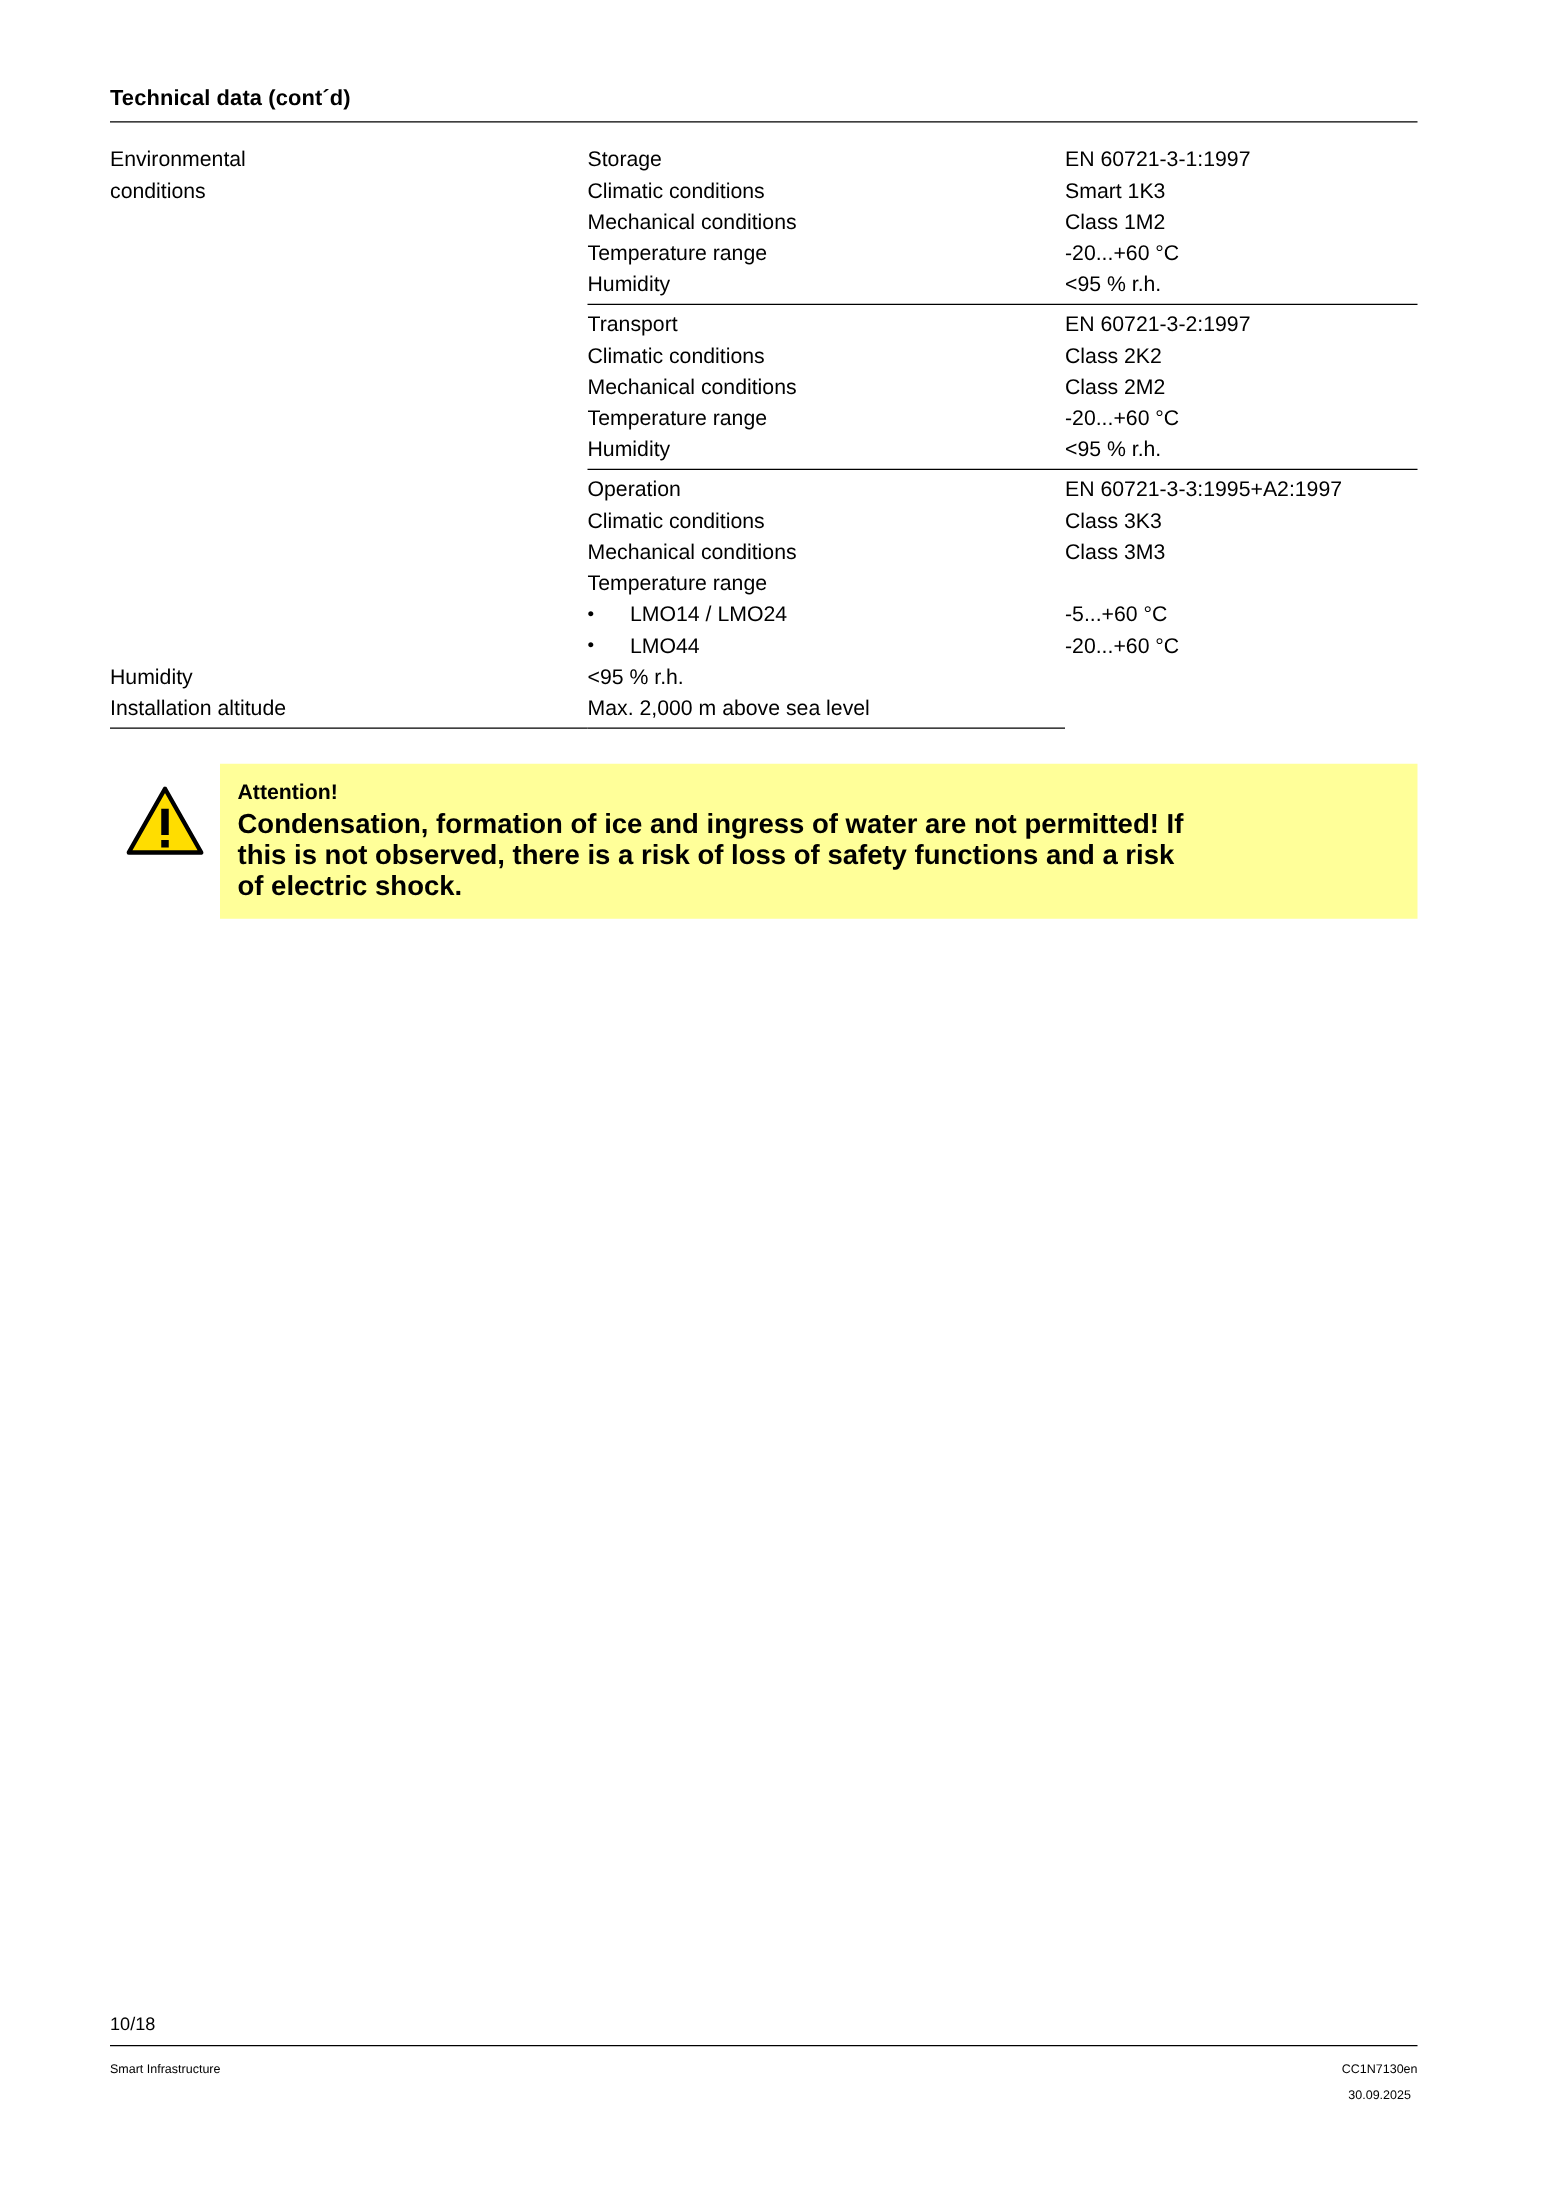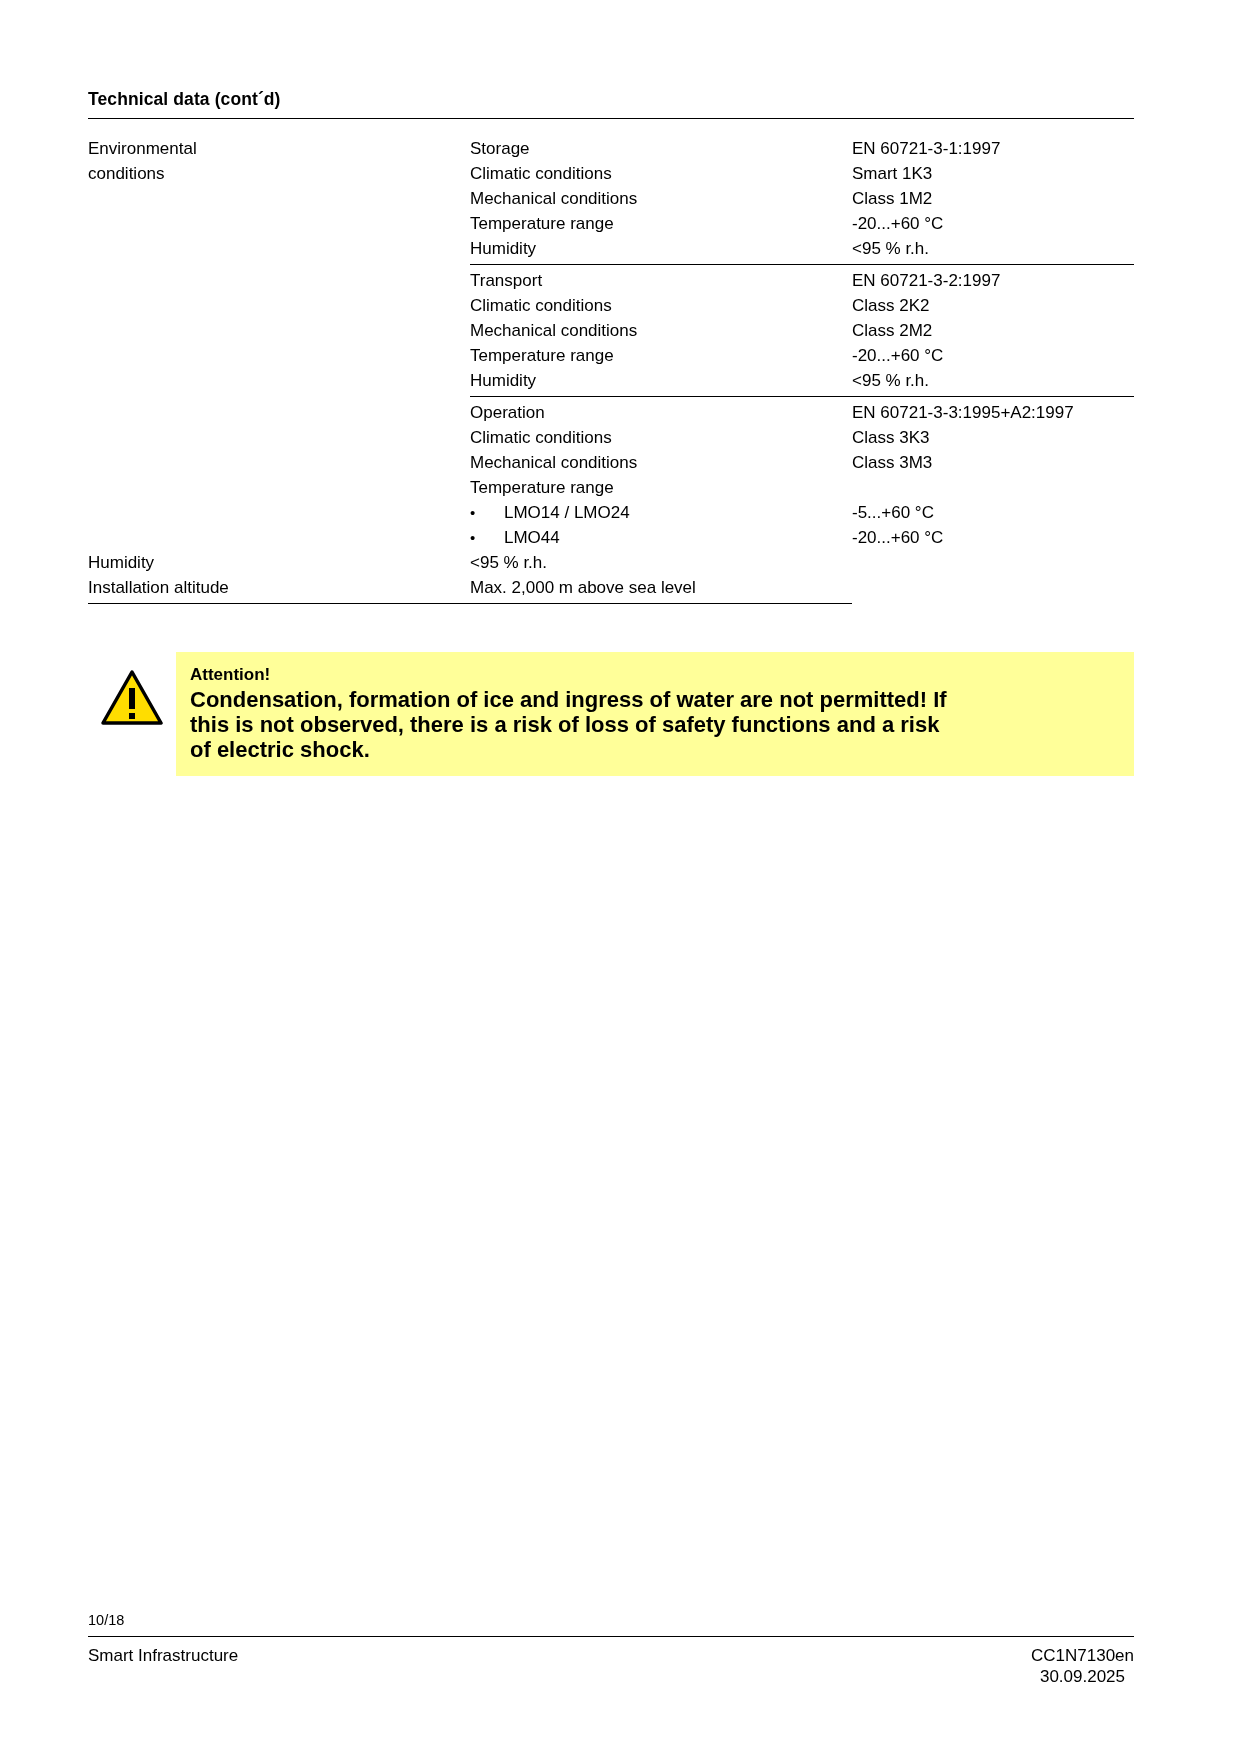--- a/index.html
+++ b/index.html
@@ -15,21 +15,21 @@
     position: relative;
     width: 1241px;
     height: 1754px;
     box-sizing: border-box;
     background: #ffffff;
     overflow: hidden;
   }
   .content {
     position: absolute;
     left: 88px;
-    top: 89px;
+    top: 68px;
     width: 1046px;
   }
 
   
   .doc-header {
     font-size: 17.5px;
     font-weight: bold;
     letter-spacing: 0.1px;
     padding-bottom: 8px;
     border-bottom: 1.4px solid #000;
@@ -76,21 +76,21 @@
     line-height: 25px;
   }
   .env-label {
     line-height: 25px;
   }
 
   
   .attention-wrap {
     display: flex;
     align-items: flex-start;
-    margin-top: 48px;
+    margin-top: 28px;
   }
   .warn-icon {
     flex: 0 0 88px;
     width: 88px;
     padding-top: 18px;
     display: flex;
     justify-content: center;
   }
   .attention-box {
     flex: 1 1 auto;
@@ -122,21 +122,21 @@
     line-height: 20px;
     padding-bottom: 6px;
   }
   .footer-rule {
     border-top: 1.2px solid #000;
   }
   .footer-row {
     display: flex;
     justify-content: space-between;
     padding-top: 8px;
-    font-size: 17px;
+    font-size: 10px;
     line-height: 21px;
   }
   .footer-right {
     text-align: center;
   }
 </style>
 </head>
 <body>
 
 <div class="page">

